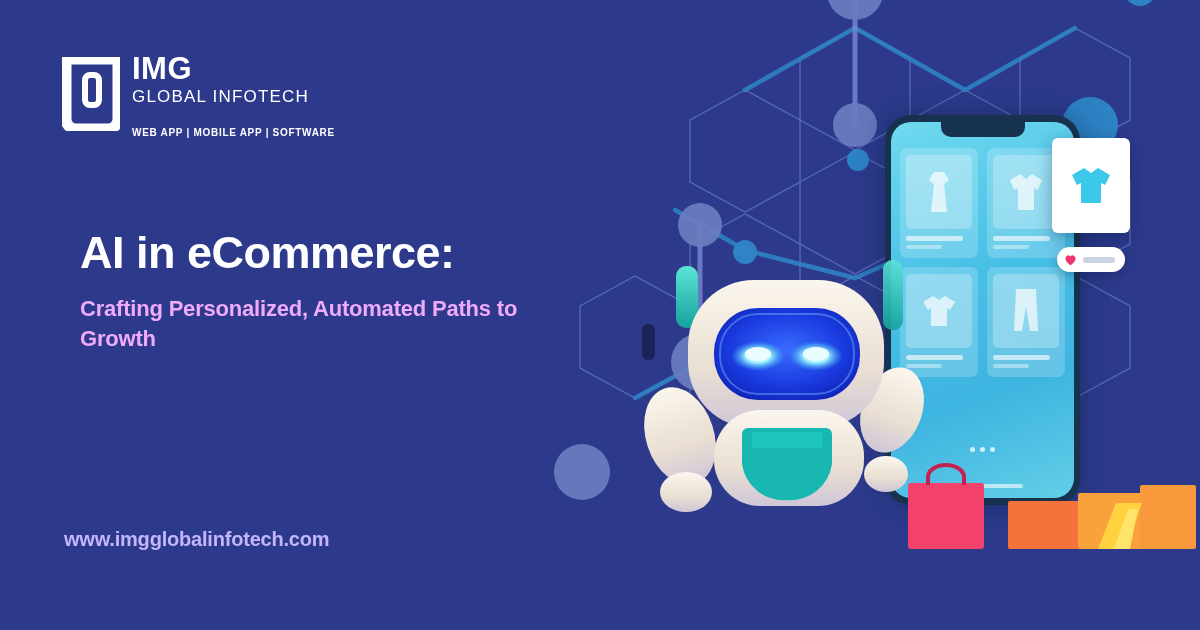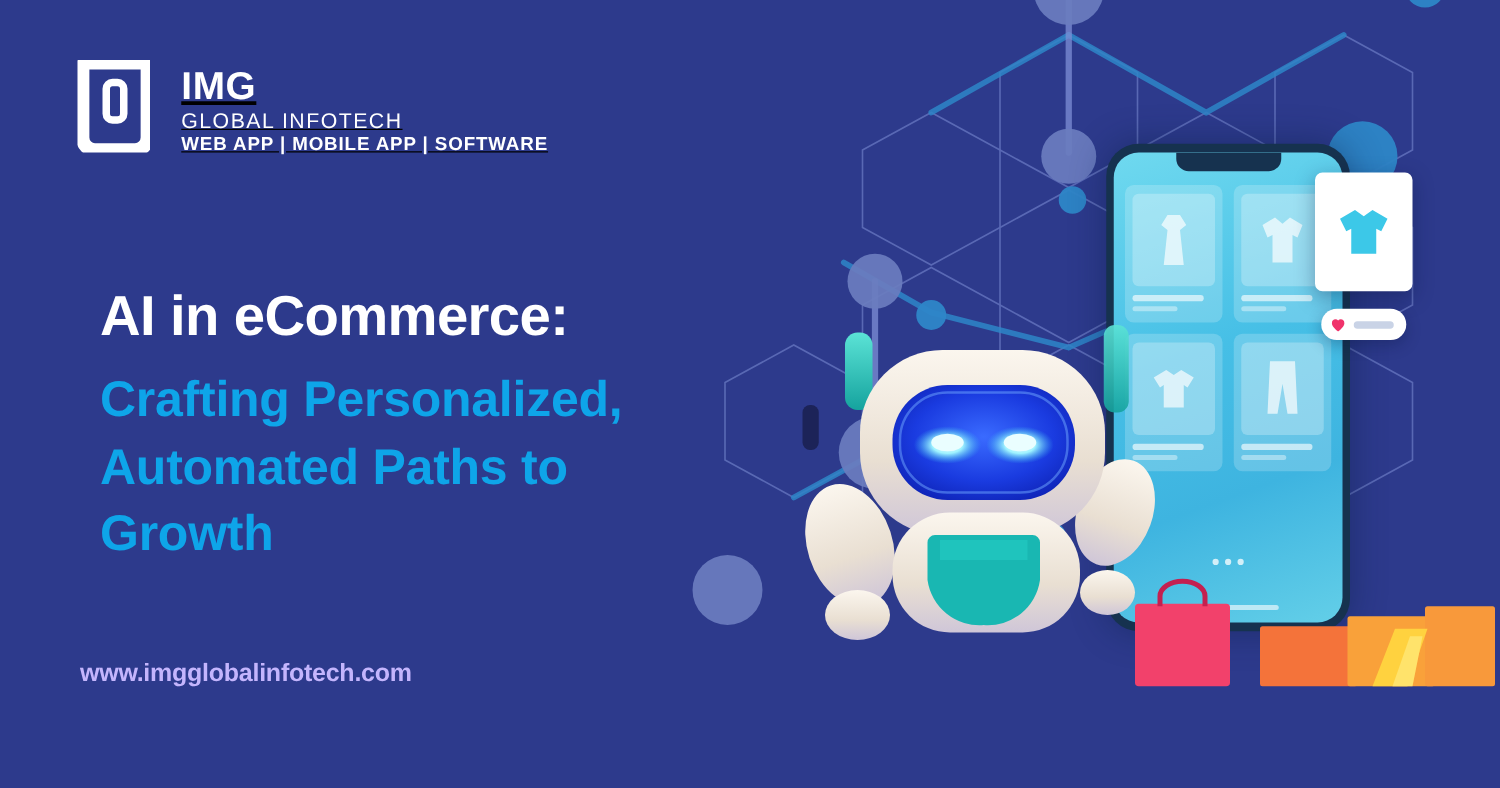--- a/index.html
+++ b/index.html
@@ -21,21 +21,21 @@
     position:absolute;
     left:540px;top:-30px;
     width:680px;height:560px;
     pointer-events:none;
   }
   .hex-net svg{display:block;width:100%;height:100%;}
 
   
   .logo{
     position:absolute;left:62px;top:48px;
-    display:flex;align-items:flex-start;gap:25px;text-decoration:underline;
+    display:flex;align-items:center;gap:12px;
   }
   .logo-mark{
     position:relative;
     width:58px;height:74px;
     flex:none;
   }
   .logo-mark svg{display:block;}
   .logo-text{
     display:flex;flex-direction:column;
     justify-content:flex-start;
@@ -53,46 +53,46 @@
     color:#ffffff;
     font-size:17px;
     font-weight:normal;
     letter-spacing:1.2px;
     line-height:1.25;
     margin-top:2px;
     font-family:"Liberation Sans", sans-serif;
   }
   .logo-tag{
     color:#ffffff;
-    font-size:15px;
+    font-size:10px;
     font-weight:bold;
     letter-spacing:0.7px;
     line-height:1.2;
-    margin-top:0;
+    margin-top:20px;
     white-space:nowrap;
   }
 
   
   .headline{
     position:absolute;left:64px;top:228px;
     width:560px;
     margin-left:16px;
   }
   .headline h1{
     margin:0;
     color:#ffffff;
     font-size:45px;
     font-weight:bold;
     letter-spacing:-0.5px;
     line-height:1.12;
   }
   .headline h2{
     margin:16px 0 0 0;
-    color:#0ea5e9;
-    font-size:40px;
+    color:#f0abfc;
+    font-size:22px;
     font-weight:bold;
     letter-spacing:-0.2px;
     line-height:1.33;
     max-width:500px;
   }
 
   
   .site-url{
     position:absolute;left:64px;top:528px;
     color:#c4b5fd;

